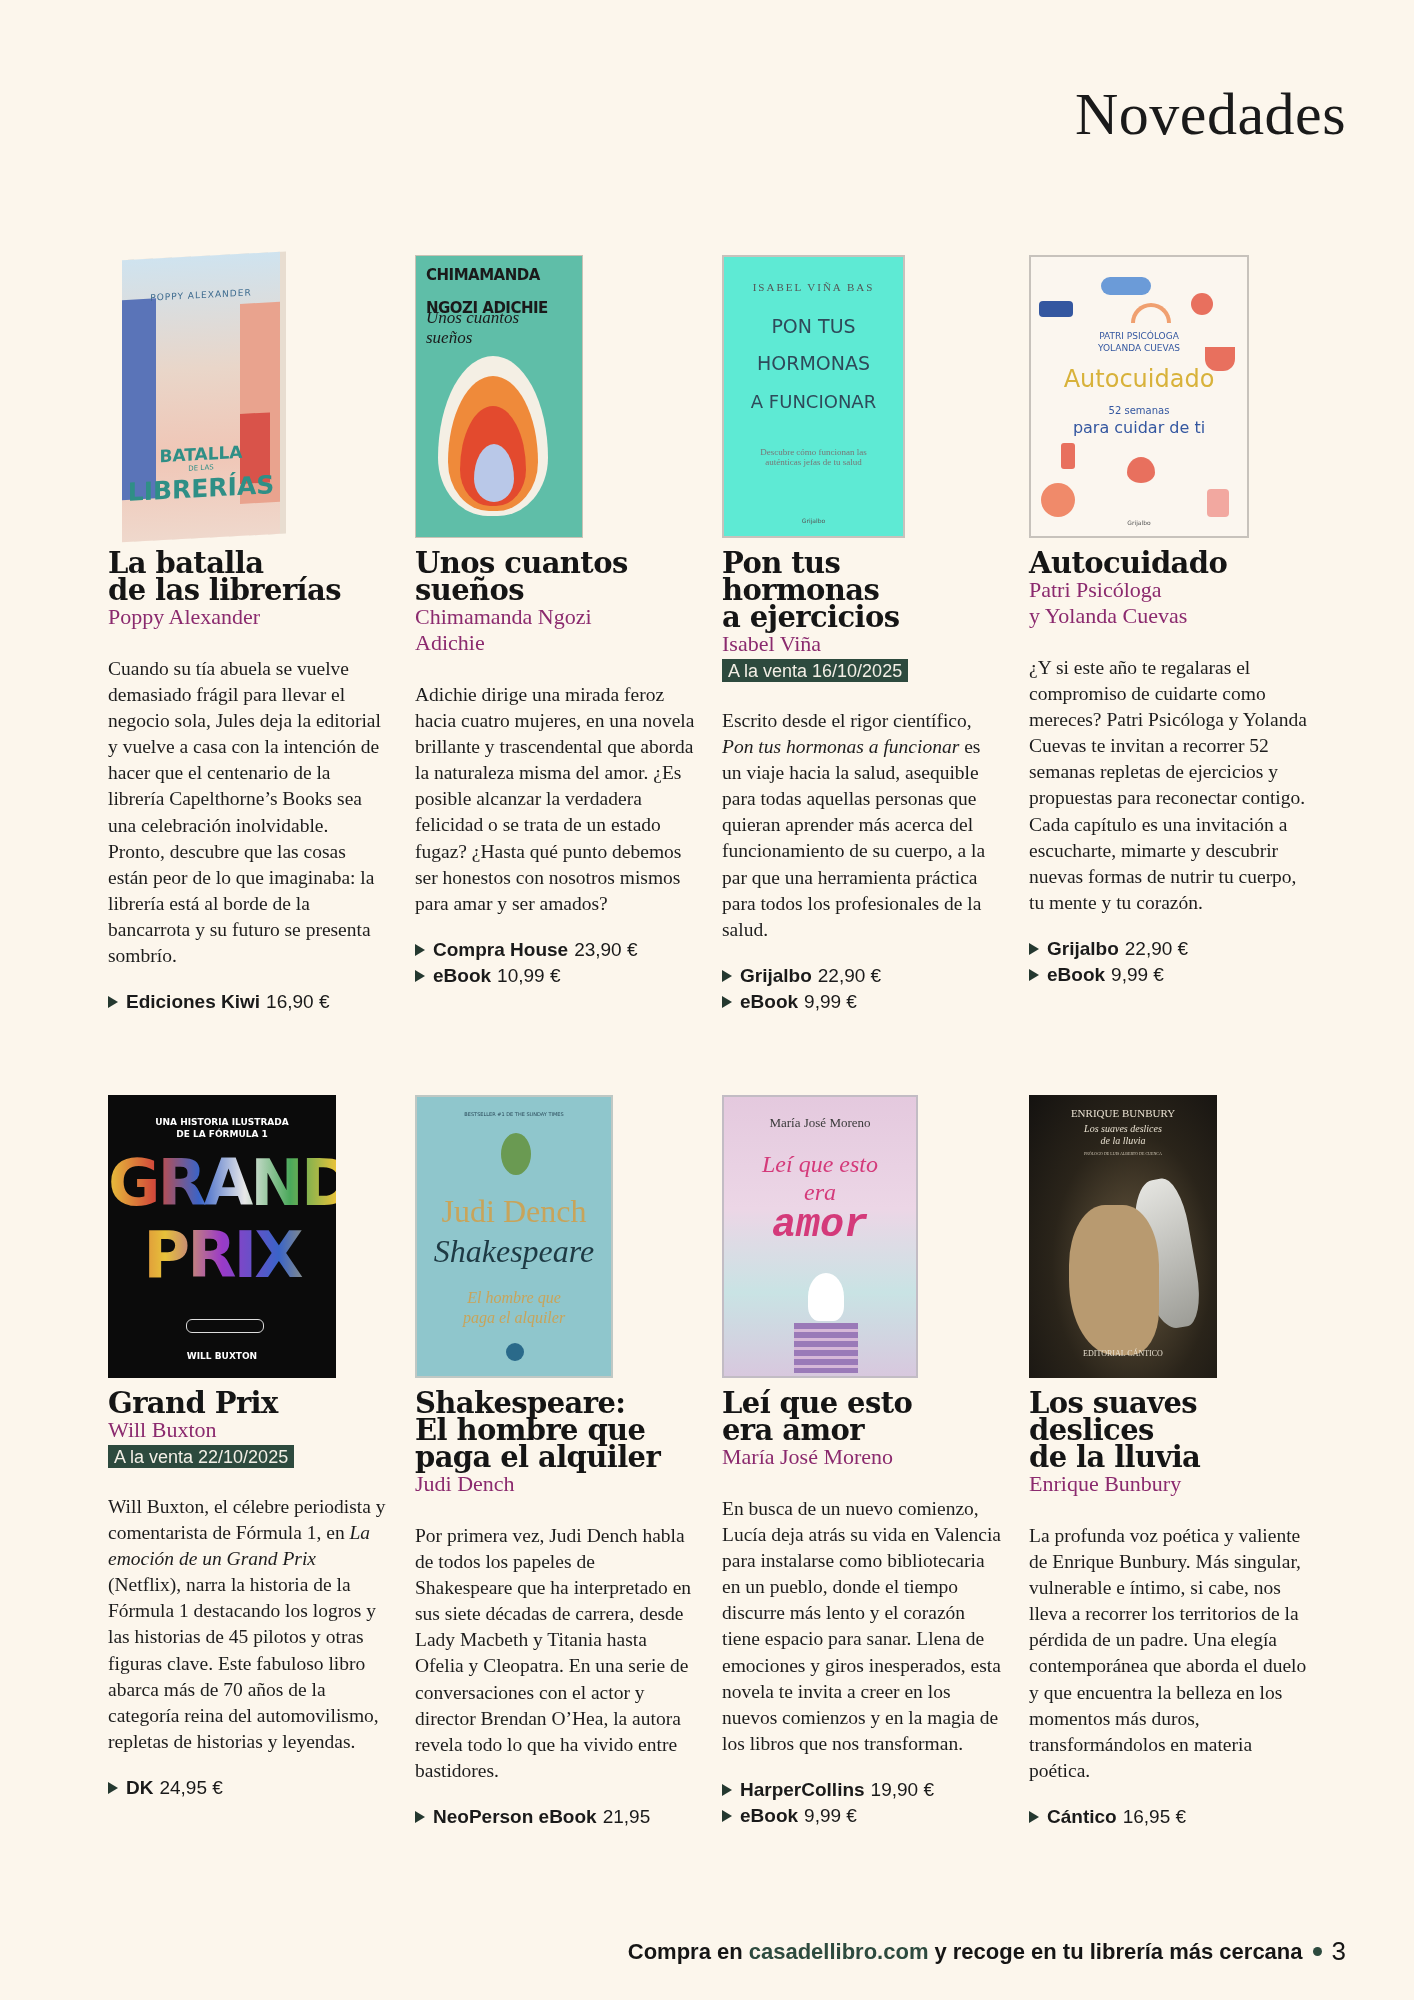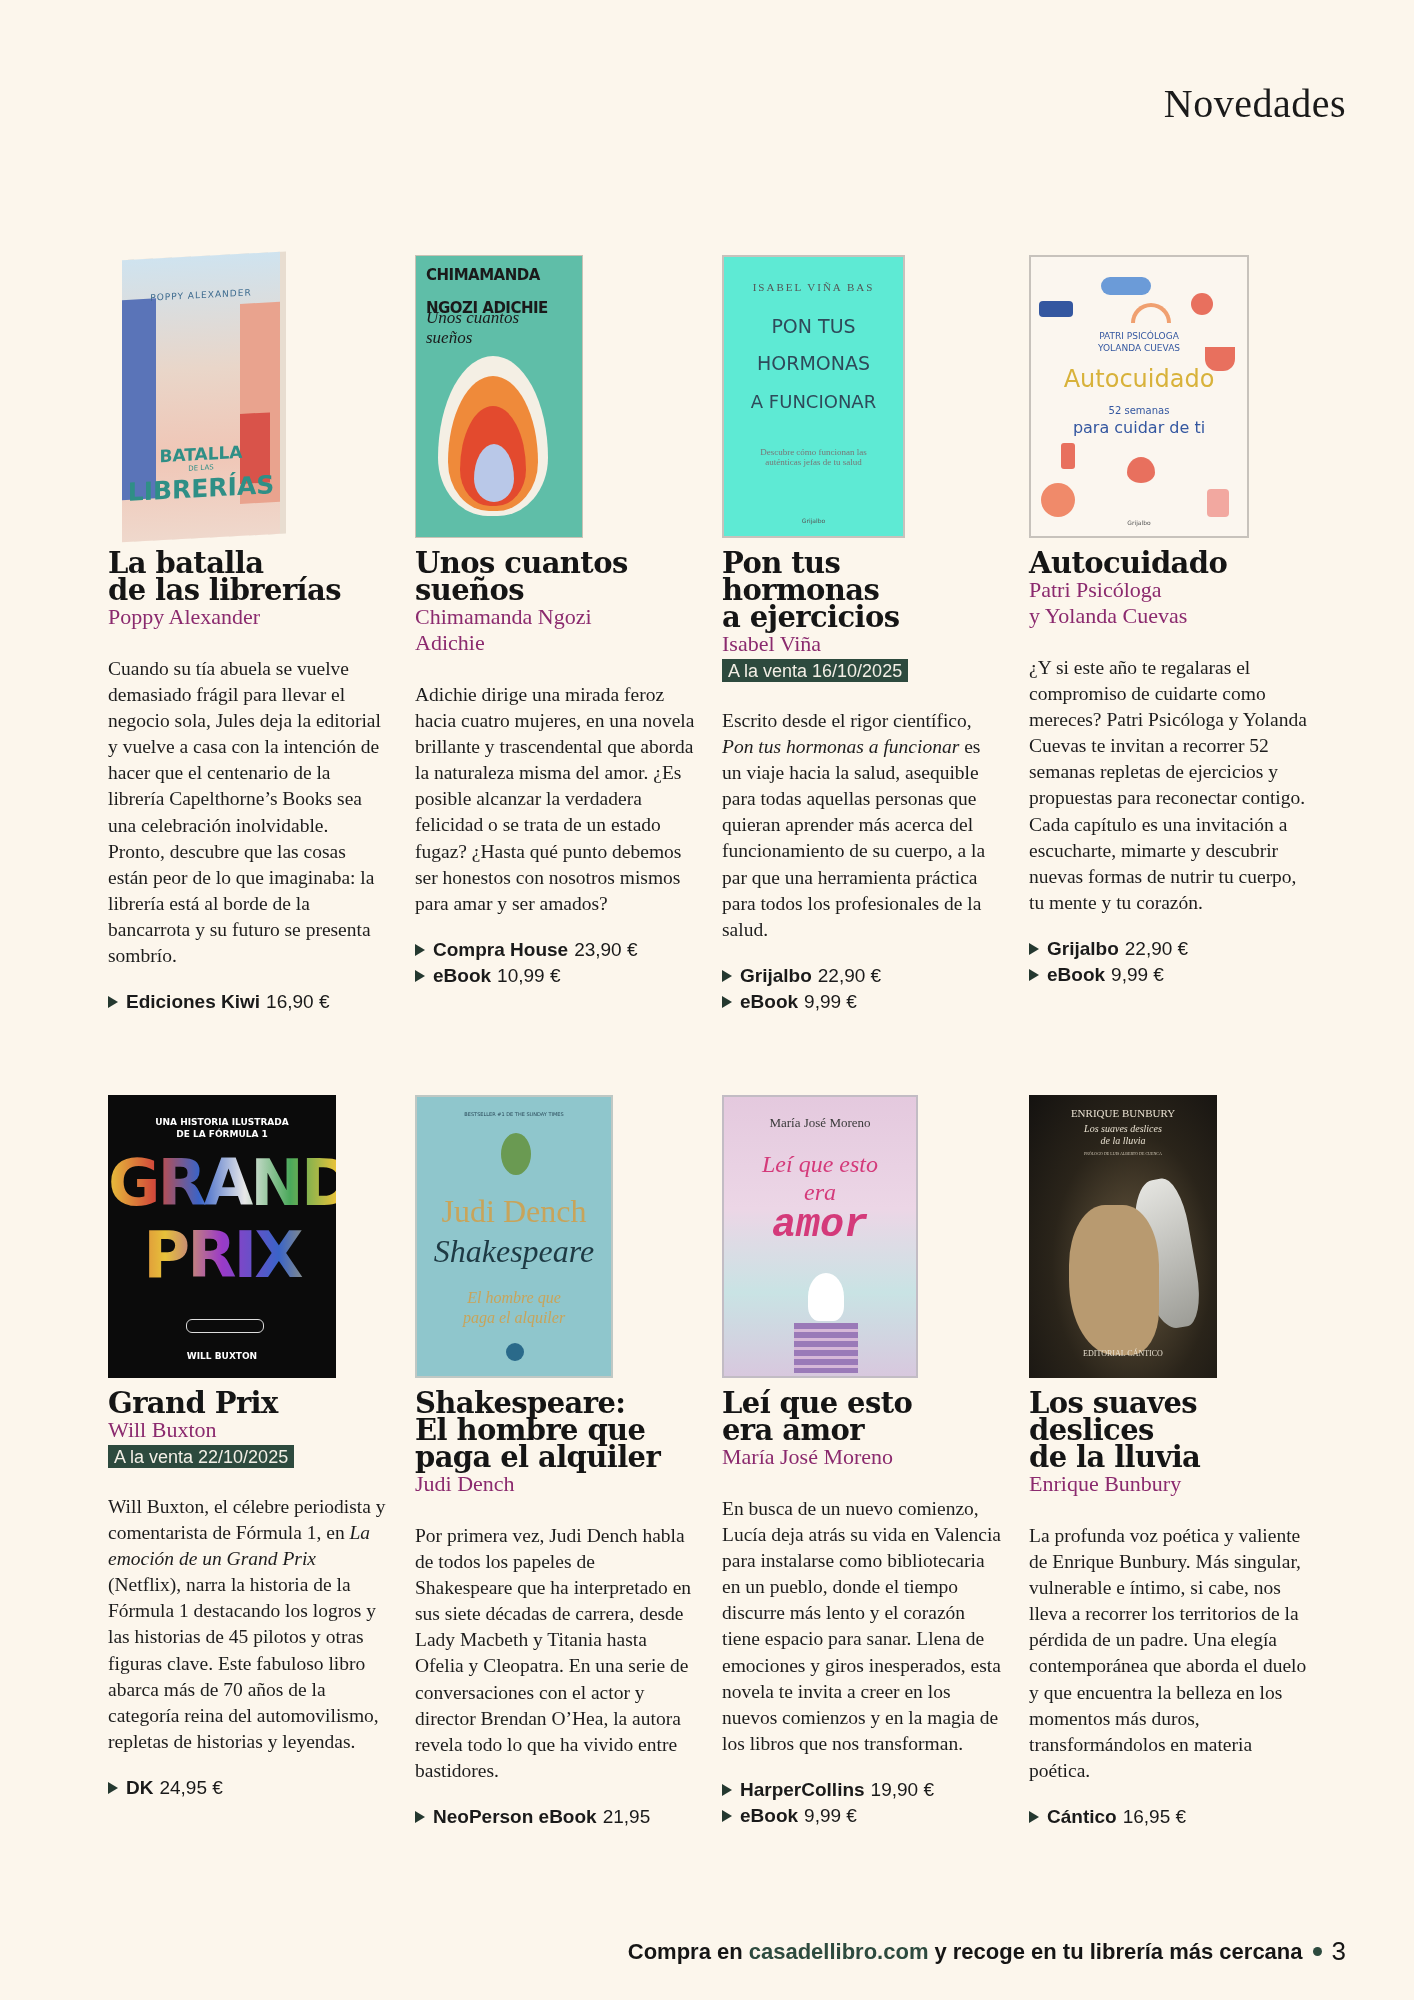--- a/index.html
+++ b/index.html
@@ -3,21 +3,21 @@
 <meta charset="utf-8">
 <style>
   html, body { margin:0; padding:0; }
   body {
     width:1414px; height:2000px; position:relative; overflow:hidden;
     background:#fcf6ec; color:#1a1a1a;
     font-family:"DejaVu Serif", serif;
   }
   .page-title {
     position:absolute; right:68px; top:80px;
-    font-family:"Liberation Serif", serif; font-size:40px; color:#1a1a1a;
+    font-family:"Liberation Serif", serif; font-size:60px; color:#1a1a1a;
     letter-spacing:0.5px;
   }
   .book {
     position:absolute; width:280px;
   }
   .cover-wrap {
     height:288px; display:flex; align-items:flex-end;
   }
   .cover {
     position:relative; overflow:hidden; box-sizing:border-box;

